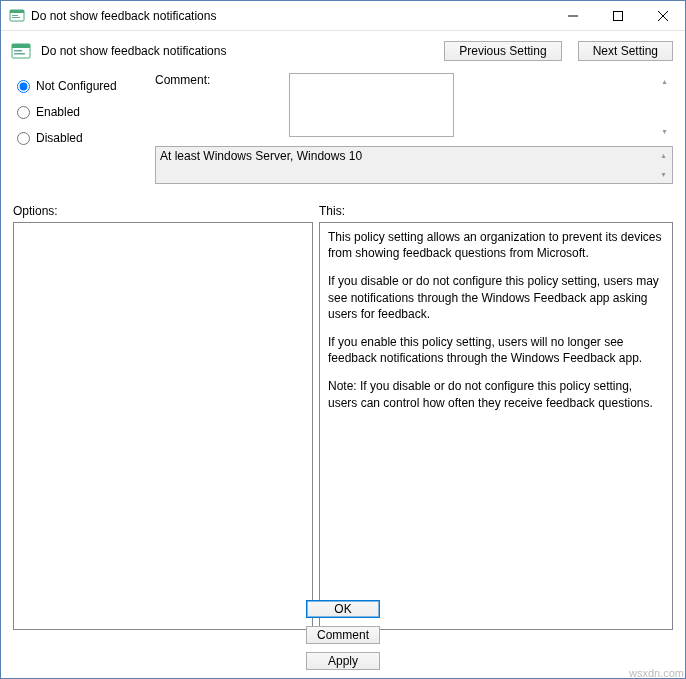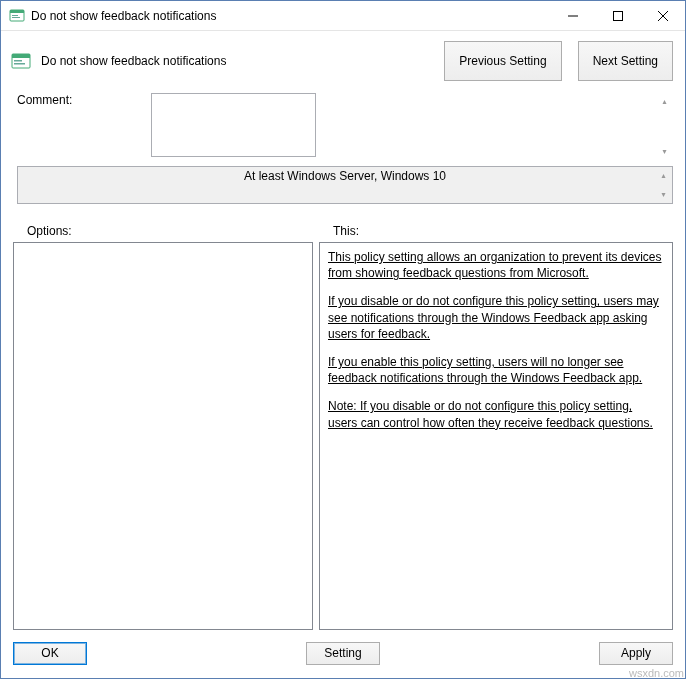--- a/index.html
+++ b/index.html
@@ -40,21 +40,21 @@
       align-items: center;
       padding: 10px 12px 8px 10px;
       gap: 10px;
     }
     .header-icon {
       width: 20px; height: 20px;
       display: flex; align-items: center; justify-content: center;
     }
     .header-title { flex: 1; font-size: 12px; }
     .nav-btn {
-      height: 40px;
+      height: 20px;
       padding: 0 14px;
       background: linear-gradient(#f7f7f7,#ededed);
       border: 1px solid #adadad;
       font-family: inherit;
       font-size: 12px;
       margin-left: 6px;
     }
     
     .config {
       display: flex;
@@ -94,65 +94,64 @@
       flex: 1;
       height: 38px;
       border: 1px solid #abadb3;
       background: #f0f0f0;
       padding: 2px 4px;
       font-size: 12px;
       color: #000;
       display: flex;
       align-items: flex-start;
       position: relative;
-      justify-content: center;
     }
     .scroll-arrows {
       position: absolute;
       right: 0; top: 0; bottom: 0;
       width: 17px;
       display: flex; flex-direction: column;
       justify-content: space-between;
     }
     .sa { height: 17px; display:flex; align-items:center; justify-content:center; color:#999; font-size:8px; }
     
     .panes-labels {
       display: flex;
       padding: 10px 12px 4px 12px;
       gap: 6px;
-      margin-left: 14px;
     }
     .panes-labels .pl-left { width: 300px; }
     .panes {
       flex: 1;
       display: flex;
       padding: 0 12px 6px 12px;
       gap: 6px;
       min-height: 0;
     }
     .pane {
       border: 1px solid #828790;
       background: #fff;
       padding: 6px 8px;
       overflow: auto;
       font-size: 12px;
       line-height: 1.35;
     }
     .pane-left { width: 300px; }
     .pane-right { flex: 1; }
-    .pane-right p { margin: 0 0 12px 0; text-decoration: underline; }
+    .pane-right p { margin: 0 0 12px 0; }
     
     .footer {
       height: 42px;
       border-top: 0;
       display: flex;
       align-items: center;
-      justify-content: space-between;
+      justify-content: flex-end;
       padding: 0 12px 8px 12px;
       gap: 8px;
+      flex-direction: column;
     }
     .footer-btn {
       width: 74px; height: 23px;
       background: linear-gradient(#f7f7f7,#ededed);
       border: 1px solid #adadad;
       font-family: inherit;
       font-size: 12px;
     }
     .footer-btn.primary { border: 1px solid #0078d7; box-shadow: inset 0 0 0 1px #7eb4e0; }
     .watermark {
@@ -203,20 +202,34 @@
       <rect x="3" y="9" width="8" height="1.5" fill="#6a9"></rect>
       <rect x="3" y="12" width="11" height="1.5" fill="#6a9"></rect>
     </svg>
   </span>
   <span class="header-title">Do not show feedback notifications</span>
   <button class="nav-btn">Previous Setting</button>
   <button class="nav-btn">Next Setting</button>
 </div>
 
 <div class="config">
+  <div class="radio-col">
+    <label class="radio-item">
+      <input type="radio" name="state" checked="" style="">
+      <span>Not Configured</span>
+    </label>
+    <label class="radio-item">
+      <input type="radio" name="state" style="">
+      <span>Enabled</span>
+    </label>
+    <label class="radio-item">
+      <input type="radio" name="state" style="">
+      <span>Disabled</span>
+    </label>
+  </div>
   <div class="comment-col">
     <div class="label-row">
       <span class="field-label">Comment:</span>
       <div style="flex:1; position:relative;">
         <textarea class="comment-box" style=""></textarea>
         <div class="scroll-arrows">
           <div class="sa">▴</div>
           <div class="sa">▾</div>
         </div>
       </div>
@@ -243,17 +256,17 @@
   <div class="pane pane-right">
     <p>This policy setting allows an organization to prevent its devices from showing feedback questions from Microsoft.</p>
     <p>If you disable or do not configure this policy setting, users may see notifications through the Windows Feedback app asking users for feedback.</p>
     <p>If you enable this policy setting, users will no longer see feedback notifications through the Windows Feedback app.</p>
     <p>Note: If you disable or do not configure this policy setting, users can control how often they receive feedback questions.</p>
   </div>
 </div>
 
 <div class="footer">
   <button class="footer-btn primary">OK</button>
-  <button class="footer-btn">Setting</button>
+  <button class="footer-btn">Comment</button>
   <button class="footer-btn">Apply</button>
 </div>
 
 <div class="watermark">wsxdn.com</div>
 
 </body></html>

